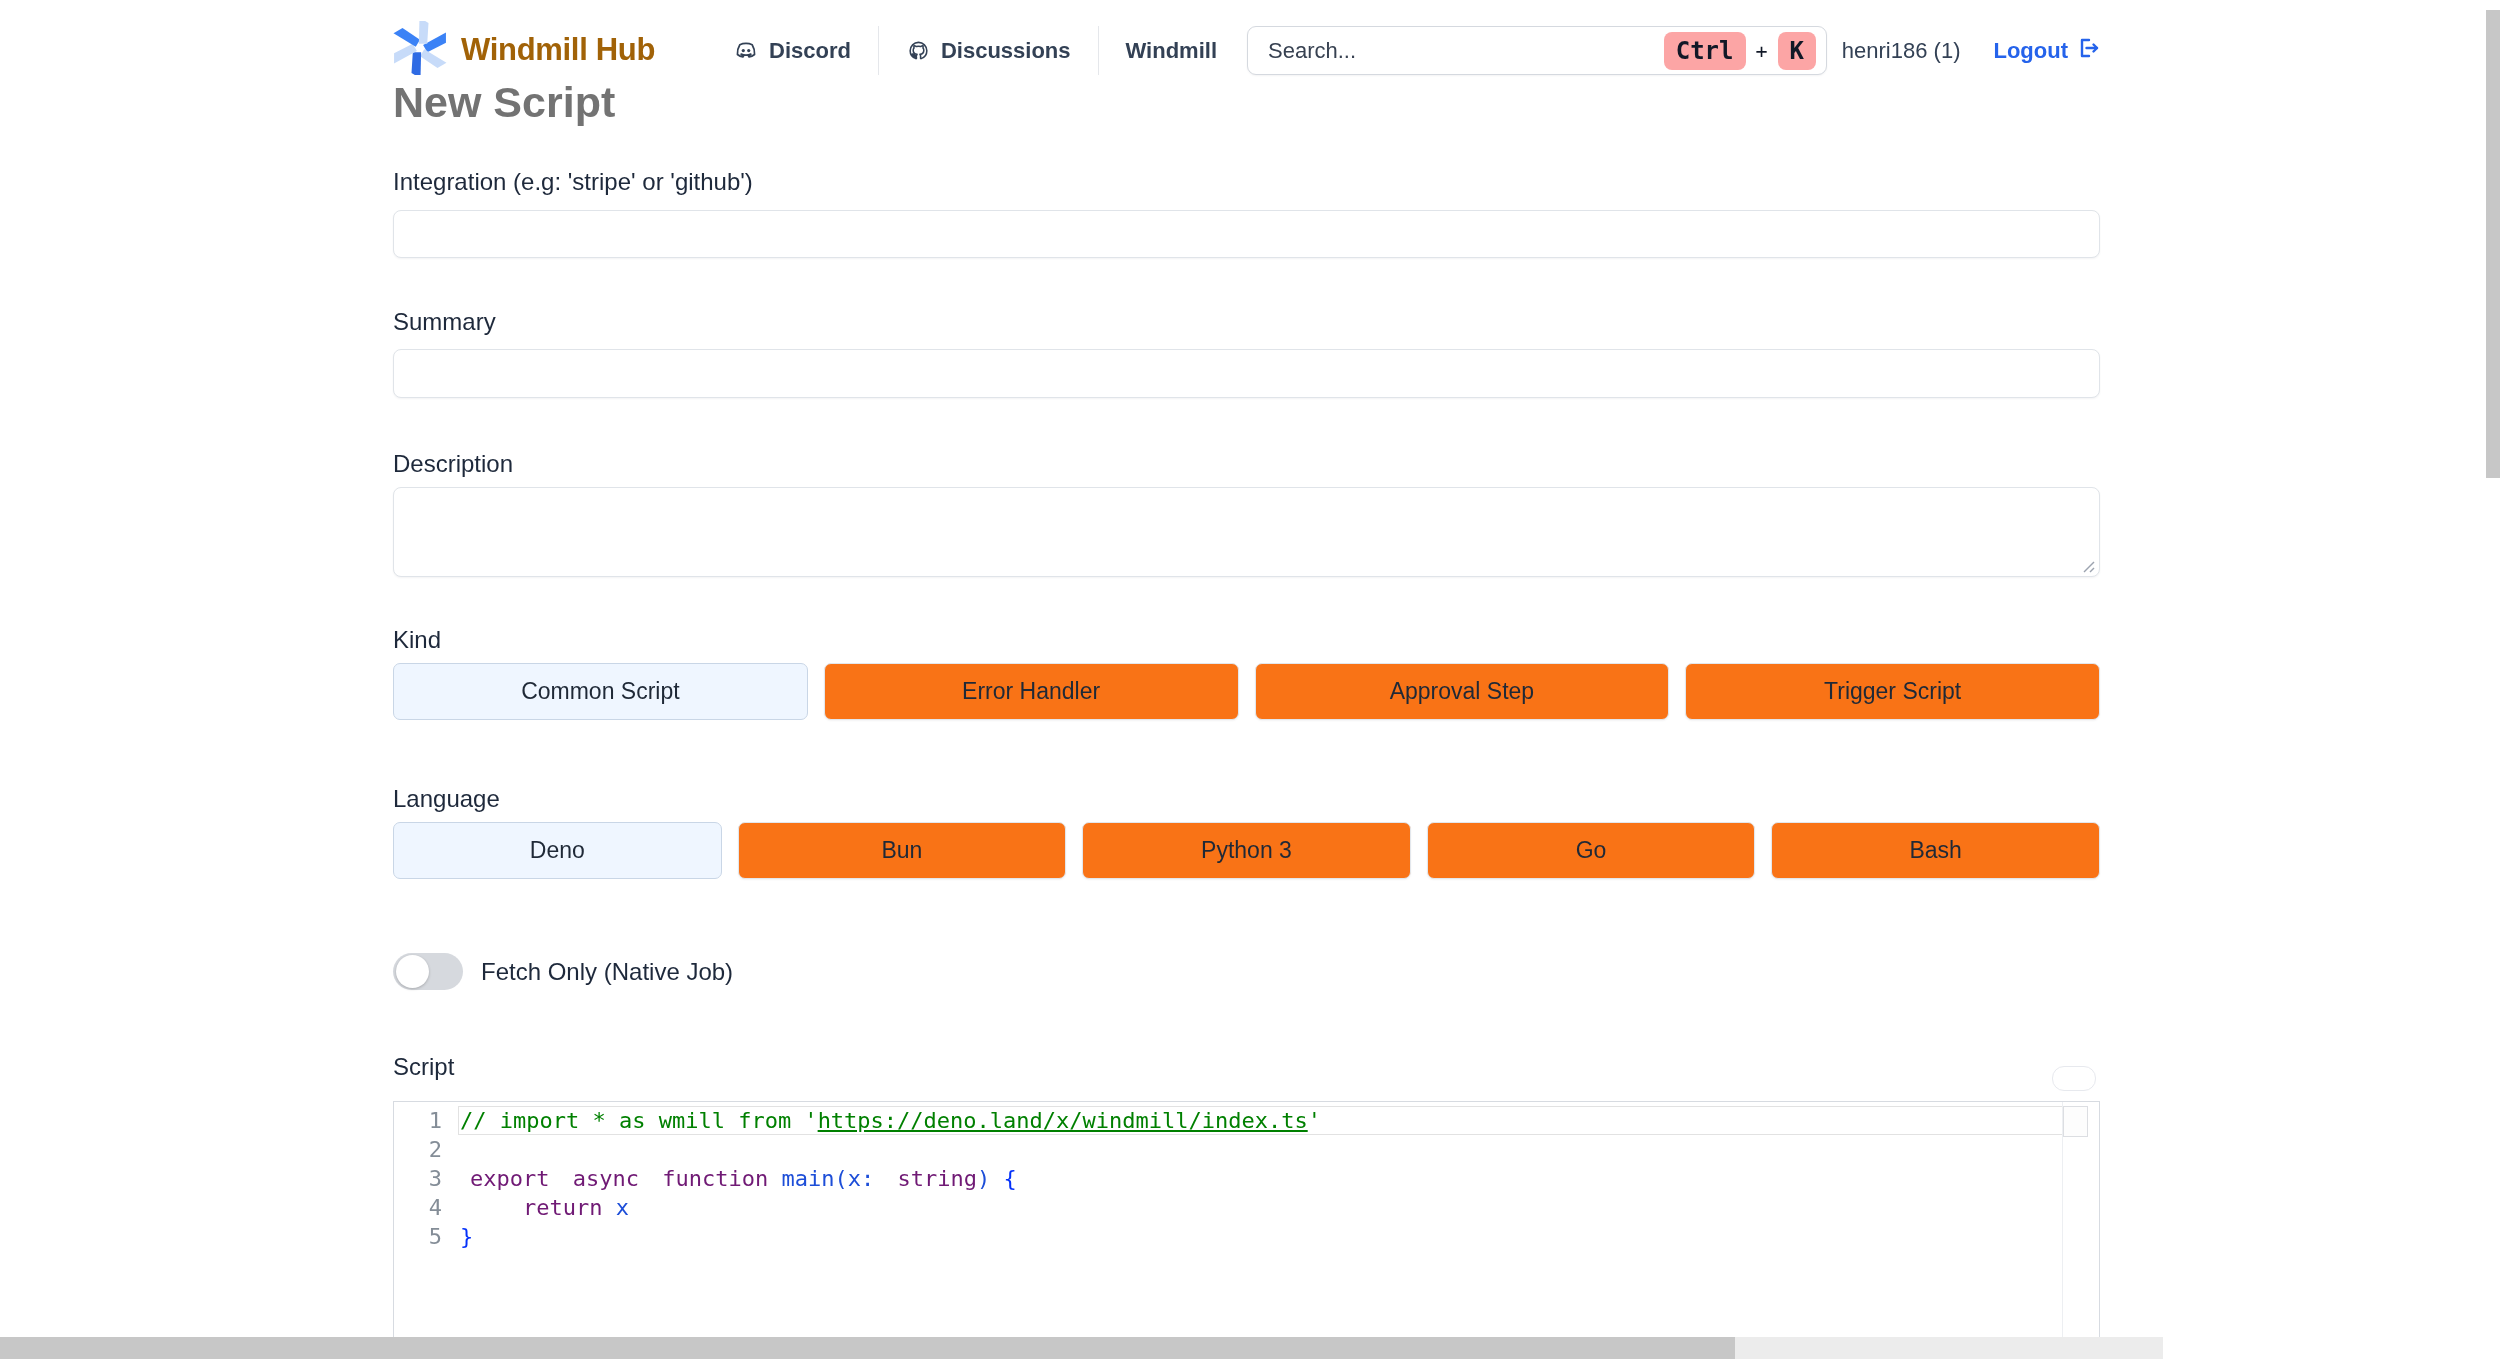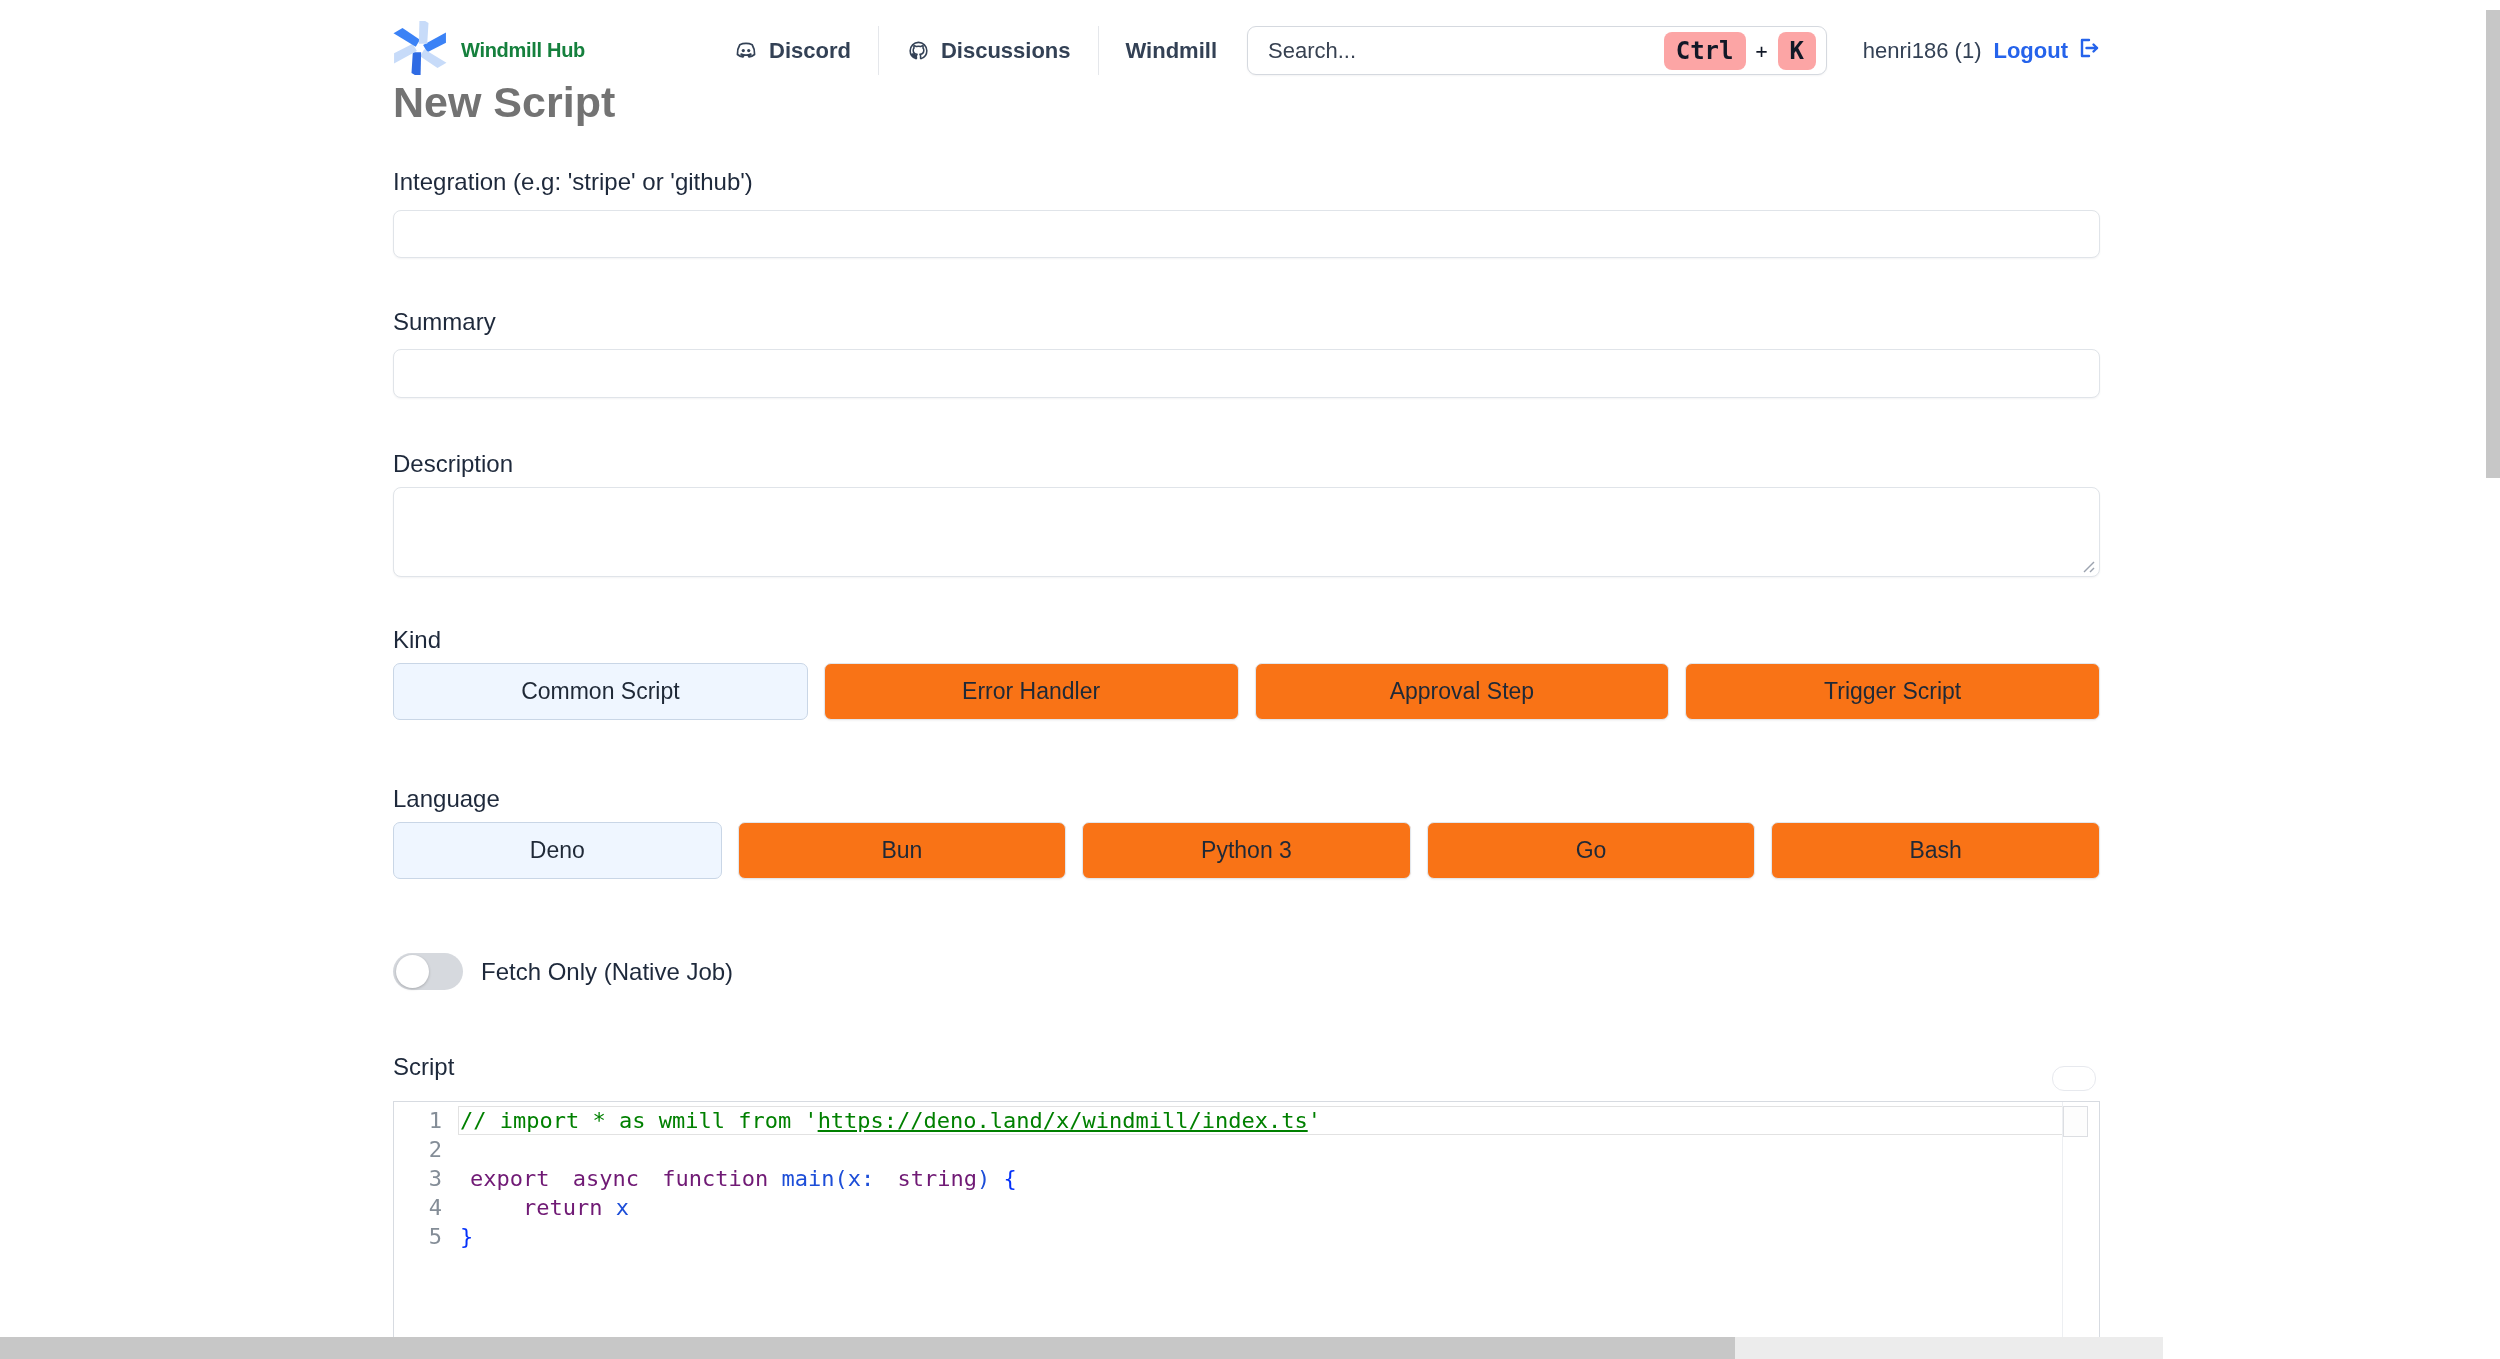--- a/index.html
+++ b/index.html
@@ -1,35 +1,35 @@
 <!DOCTYPE html>
 <html><head>
 <meta charset="utf-8">
 <style>
   html,body{margin:0;padding:0;background:#fff;}
   #app{position:relative;width:2500px;height:1359px;background:#fff;overflow:hidden;
        font-family:"Liberation Sans",sans-serif;color:#1e293b;}
 
   
   .logo{position:absolute;left:393px;top:22px;height:56px;display:flex;align-items:center;gap:14px;cursor:pointer;}
-  .brand{font-size:20px;font-weight:800;color:#15803d;letter-spacing:-.3px;}
+  .brand{font-size:31px;font-weight:800;color:#a16207;letter-spacing:-.3px;}
   .nav{position:absolute;left:706px;top:26px;height:49px;display:flex;align-items:center;}
   .nav-item{display:flex;align-items:center;gap:10px;padding:0 27px;font-size:22px;font-weight:600;color:#334155;cursor:pointer;white-space:nowrap;}
   .nav-divider{width:1px;height:49px;background:#e5e7eb;}
   .nav-icon svg{display:block;}
   .search{position:absolute;left:1247px;top:26px;width:580px;height:49px;border:1px solid #d5d9df;border-radius:9px;
           display:flex;align-items:center;padding:0 10px 0 18px;box-sizing:border-box;background:#fff;
           box-shadow:0 1px 2px rgba(16,24,40,.05);}
   .search input{border:none;outline:none;flex:1;font-size:22px;color:#1f2937;background:transparent;font-family:inherit;min-width:0;}
   .search input::placeholder{color:#374151;opacity:1;}
   .shortcut{display:flex;align-items:center;gap:10px;flex:none;}
   .kbd{background:#fca5a5;border-radius:8px;padding:5px 12px;font-family:"DejaVu Sans Mono",monospace;
        font-weight:bold;font-size:24px;color:#111827;}
   .plus{font-size:20px;color:#111827;font-family:"DejaVu Sans Mono",monospace;}
-  .user{position:absolute;right:400px;top:26px;height:49px;display:flex;align-items:center;gap:12px;}
+  .user{position:absolute;right:400px;top:26px;height:49px;display:flex;align-items:center;gap:33px;}
   .username{font-size:22px;color:#334155;}
   .logout{display:flex;align-items:center;gap:8px;color:#2563eb;font-weight:700;font-size:22px;cursor:pointer;}
 
   
   .page-title{position:absolute;left:393px;top:78px;font-size:43px;font-weight:800;color:#737373;}
   .field-label{position:absolute;left:393px;font-size:24px;color:#1e293b;}
   .text-input{position:absolute;left:393px;width:1707px;height:48px;box-sizing:border-box;border:1px solid #e0e4e9;
               border-radius:8px;box-shadow:0 1px 2px rgba(16,24,40,.05);font-size:22px;padding:0 16px;color:#1e293b;
               font-family:inherit;outline:none;background:#fff;}
   .textarea{position:absolute;left:393px;top:487px;width:1707px;height:90px;box-sizing:border-box;border:1px solid #e0e4e9;

